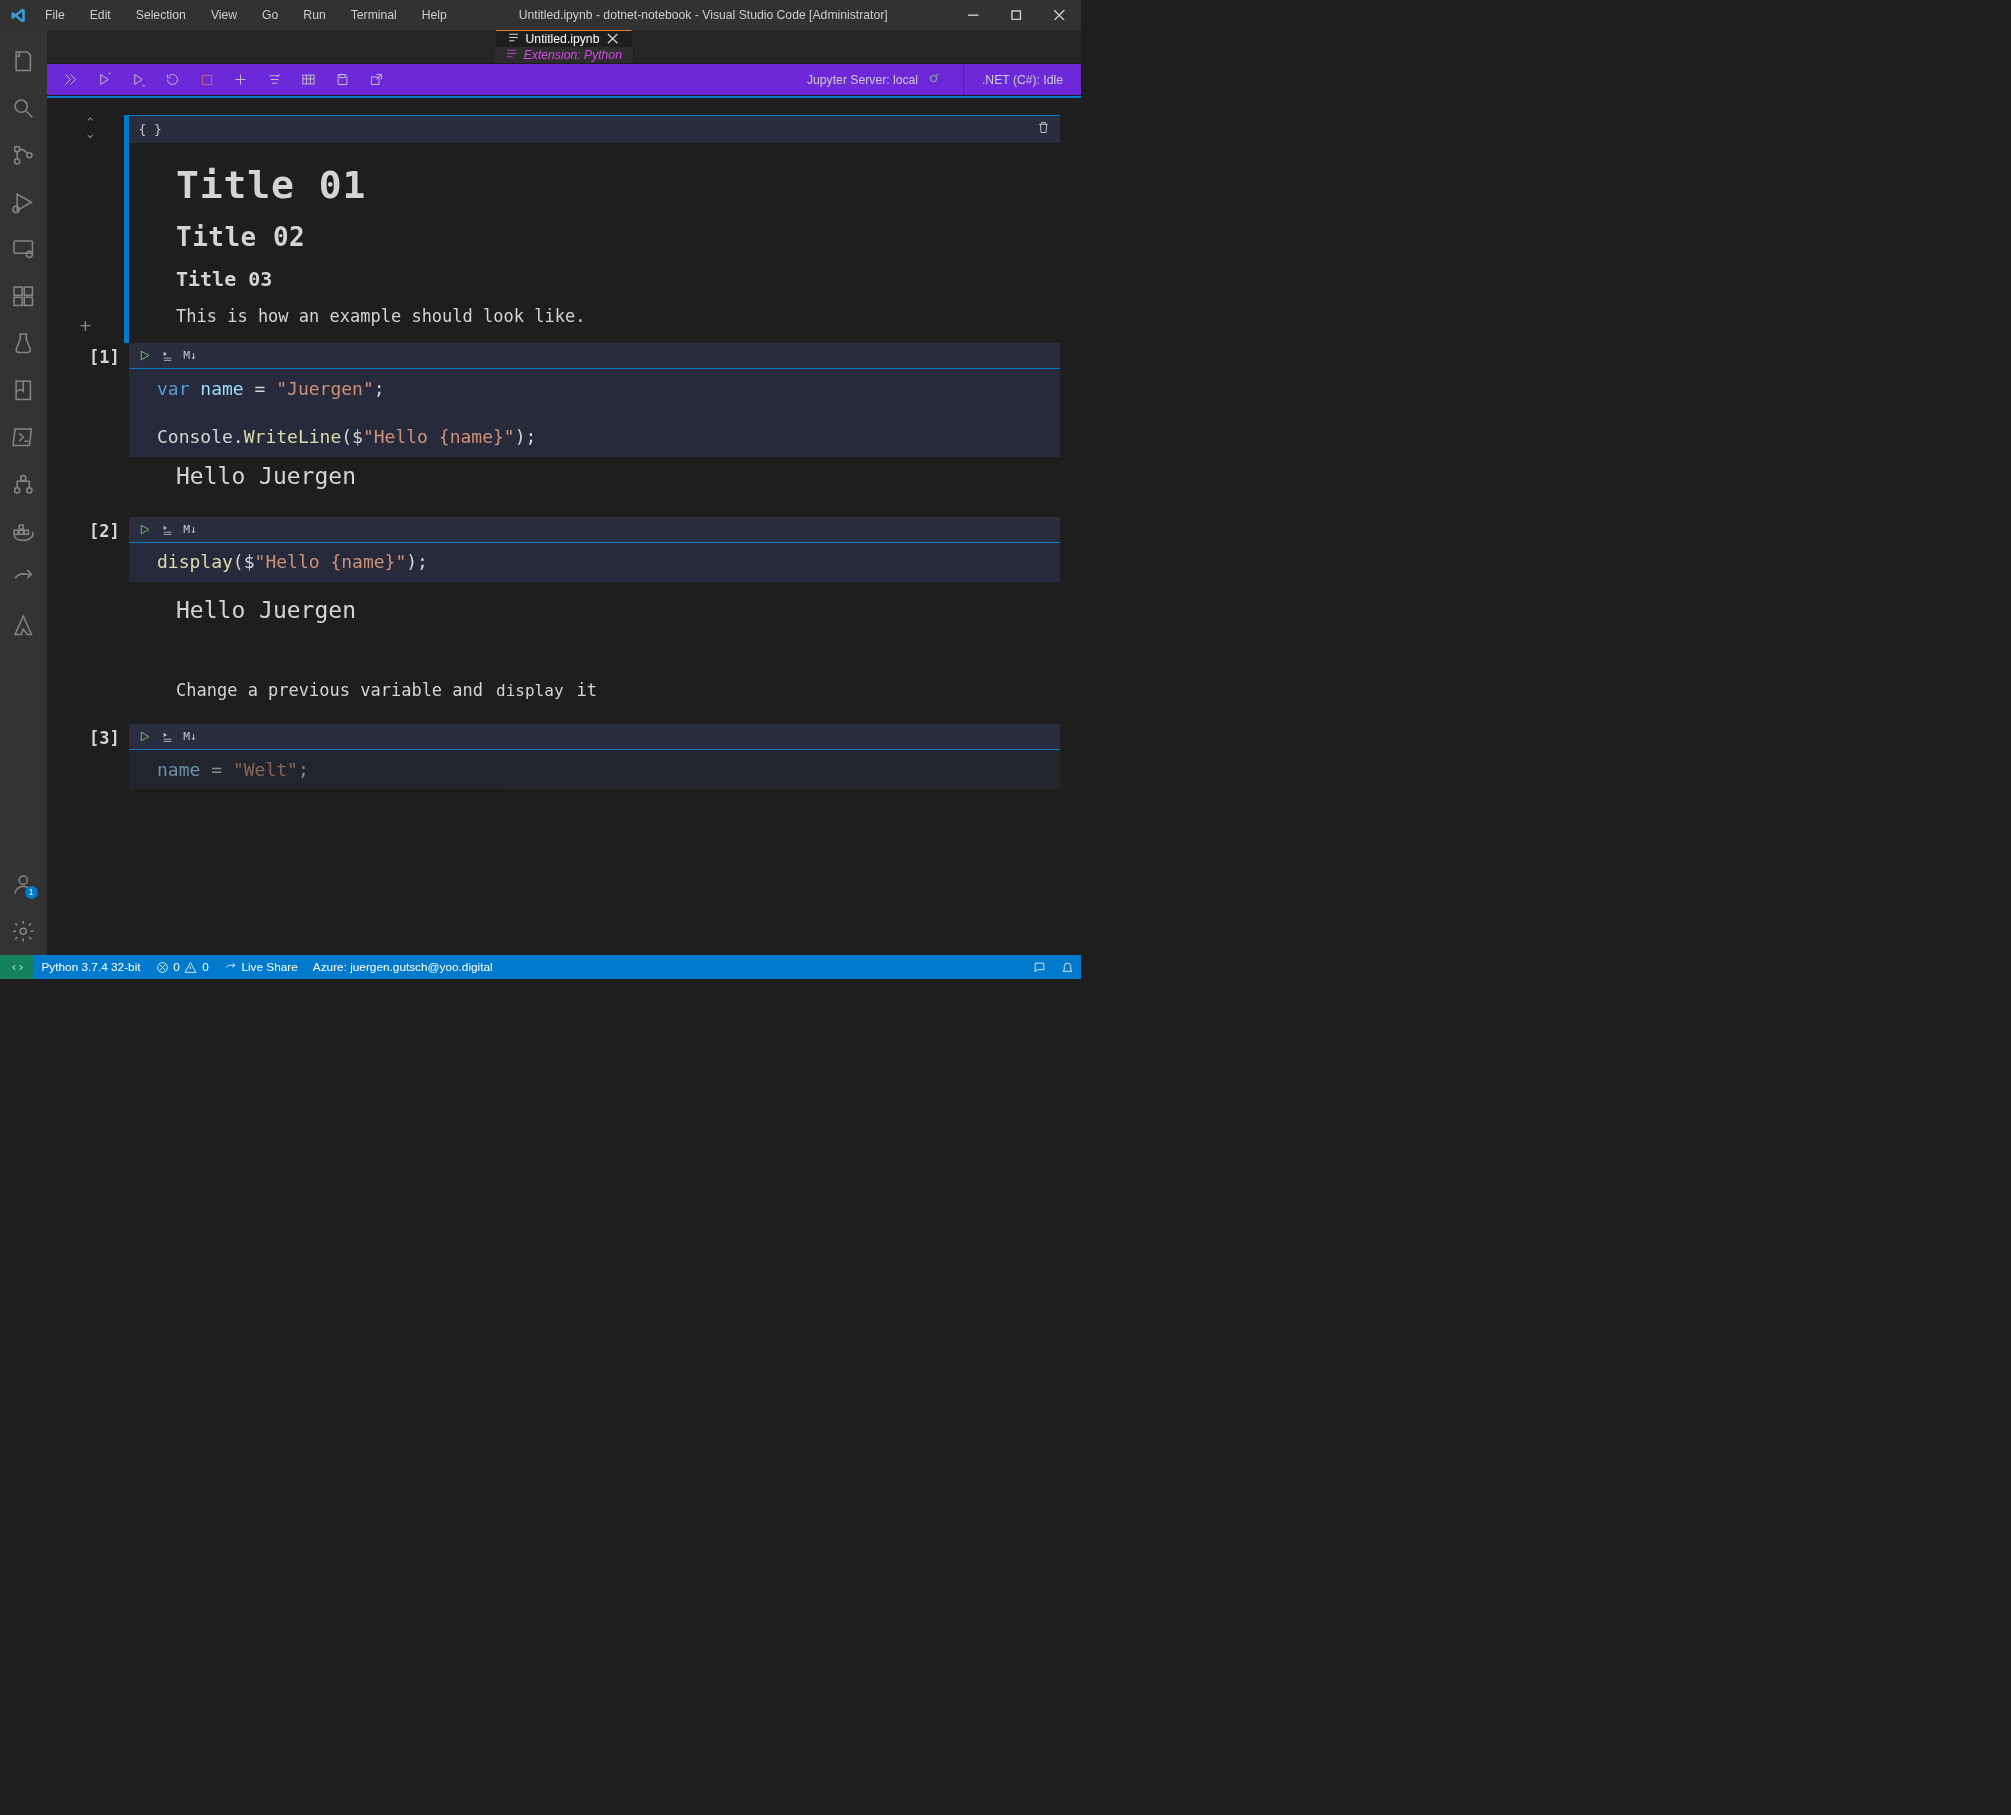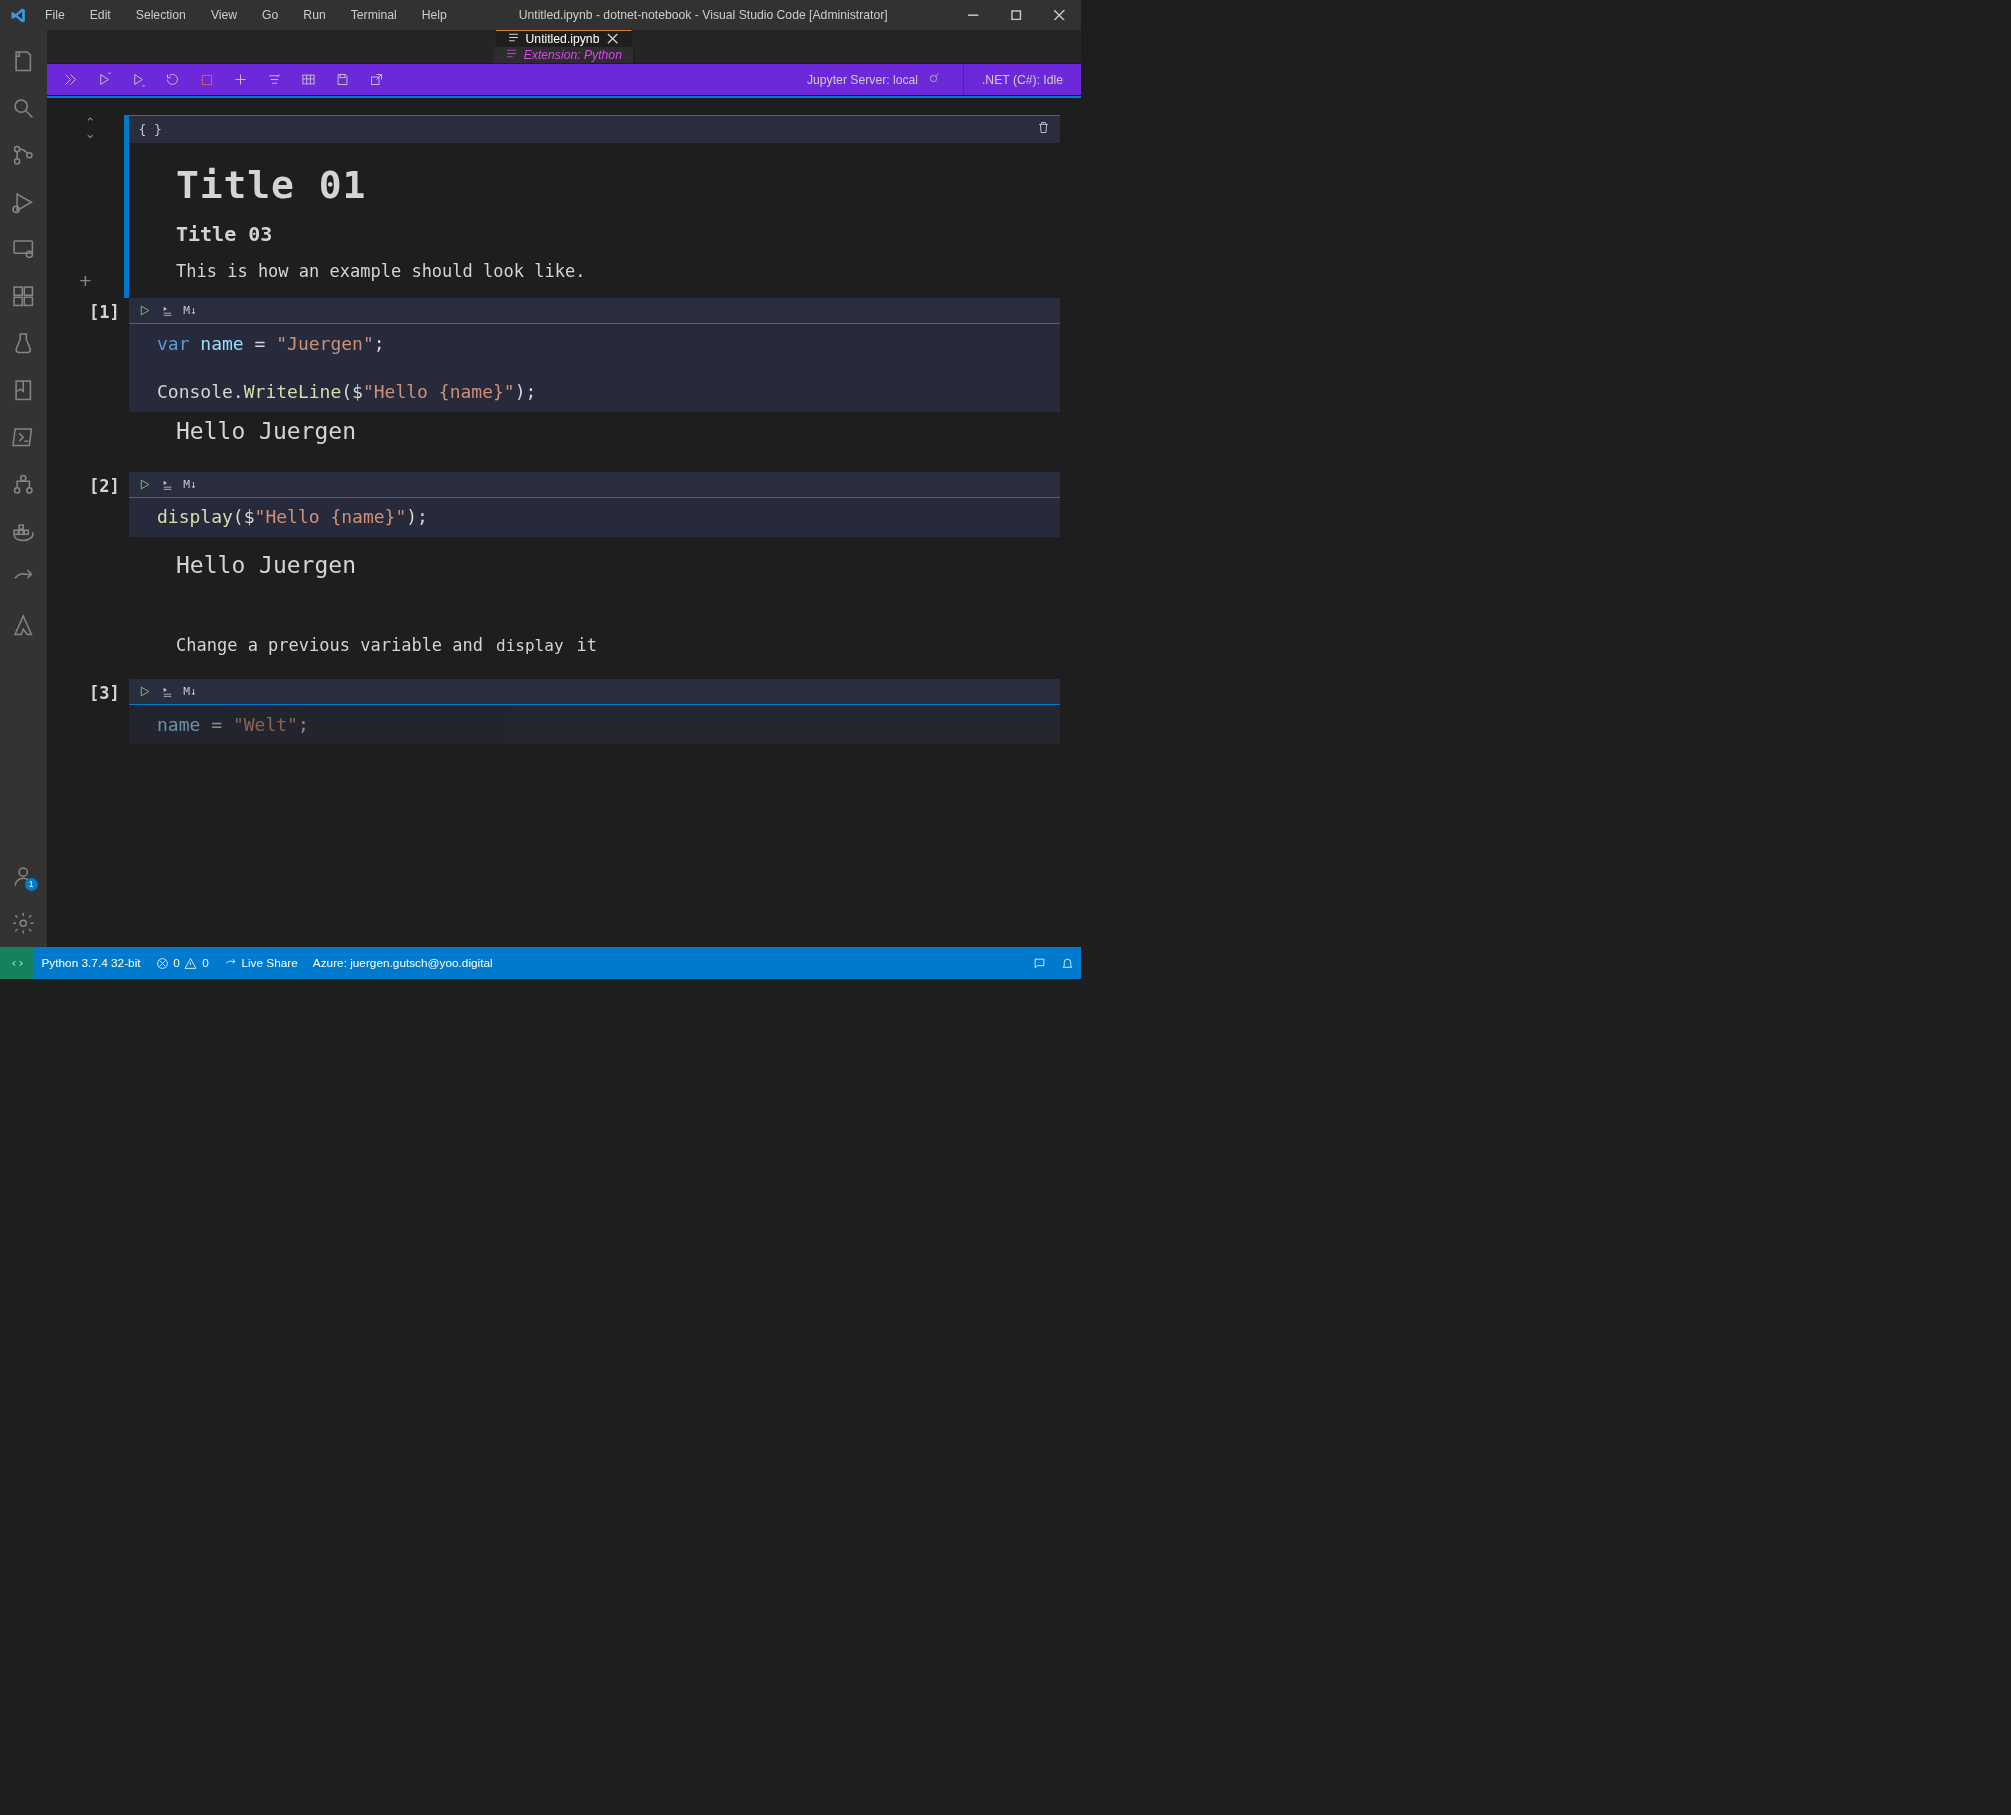--- a/index.html
+++ b/index.html
@@ -225,21 +225,21 @@
   color:#d4d4d4;
   padding: 9.4px 0 24.5px 47px;
 }
 .md-between code {
   font-size: 16px; color:#d4d4d4;
   padding: 0.9px 2.8px;
 }
 
 
 .statusbar {
-  height:32px;
+  height:24px;
   background:#007acc;
   display:flex; 
   color:#ffffff;
   font-size:11.8px;
   flex-shrink:0;
 }
 .status-remote {
   background:#16825d;
   height:100%;
   width:34px;
@@ -532,20 +532,21 @@
           <div class="cell-toolbar">
             <span class="braces">{ }</span>
             <span class="trash">
               <svg width="15" height="15" viewBox="0 0 24 24">
                   <path d="M5 7h14M9 7V4h6v3M7 7l1 13h8l1-13"></path>
                 </svg>
             </span>
           </div>
           <div class="markdown-content">
             <h1>Title 01</h1>
+            <h2>Title 02</h2>
             <h3>Title 03</h3>
             <p>This is how an example should look like.</p>
           </div>
         </div>
       </div>
 
       <div class="cell">
         <div class="cell-gutter"></div>
         <div class="cell-body">
           <div class="code-toolbar">

